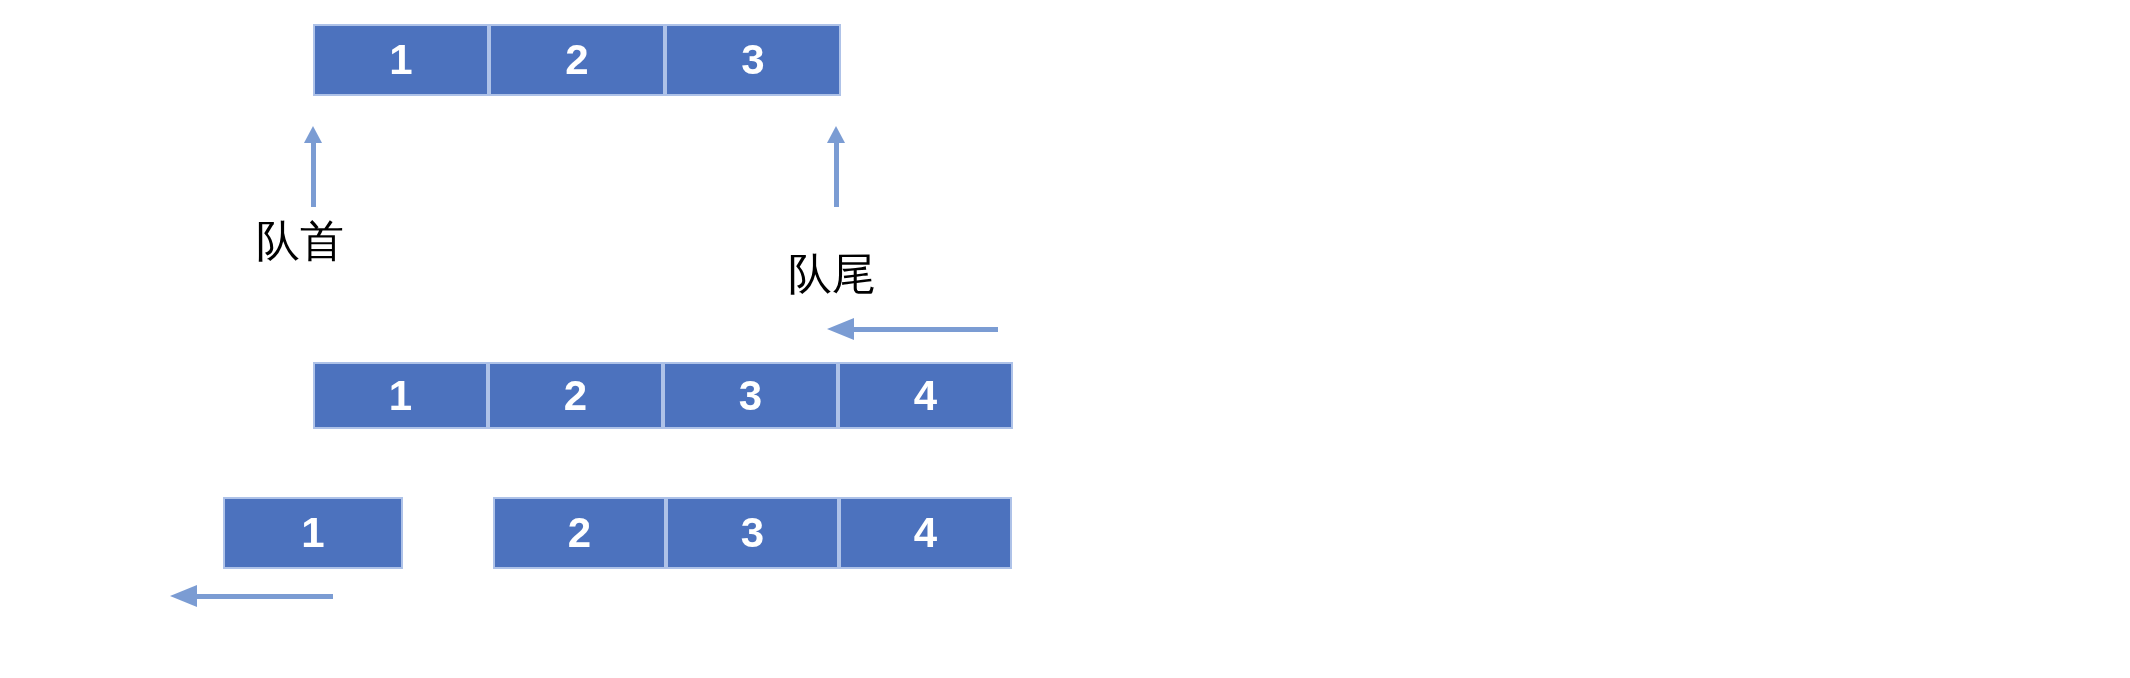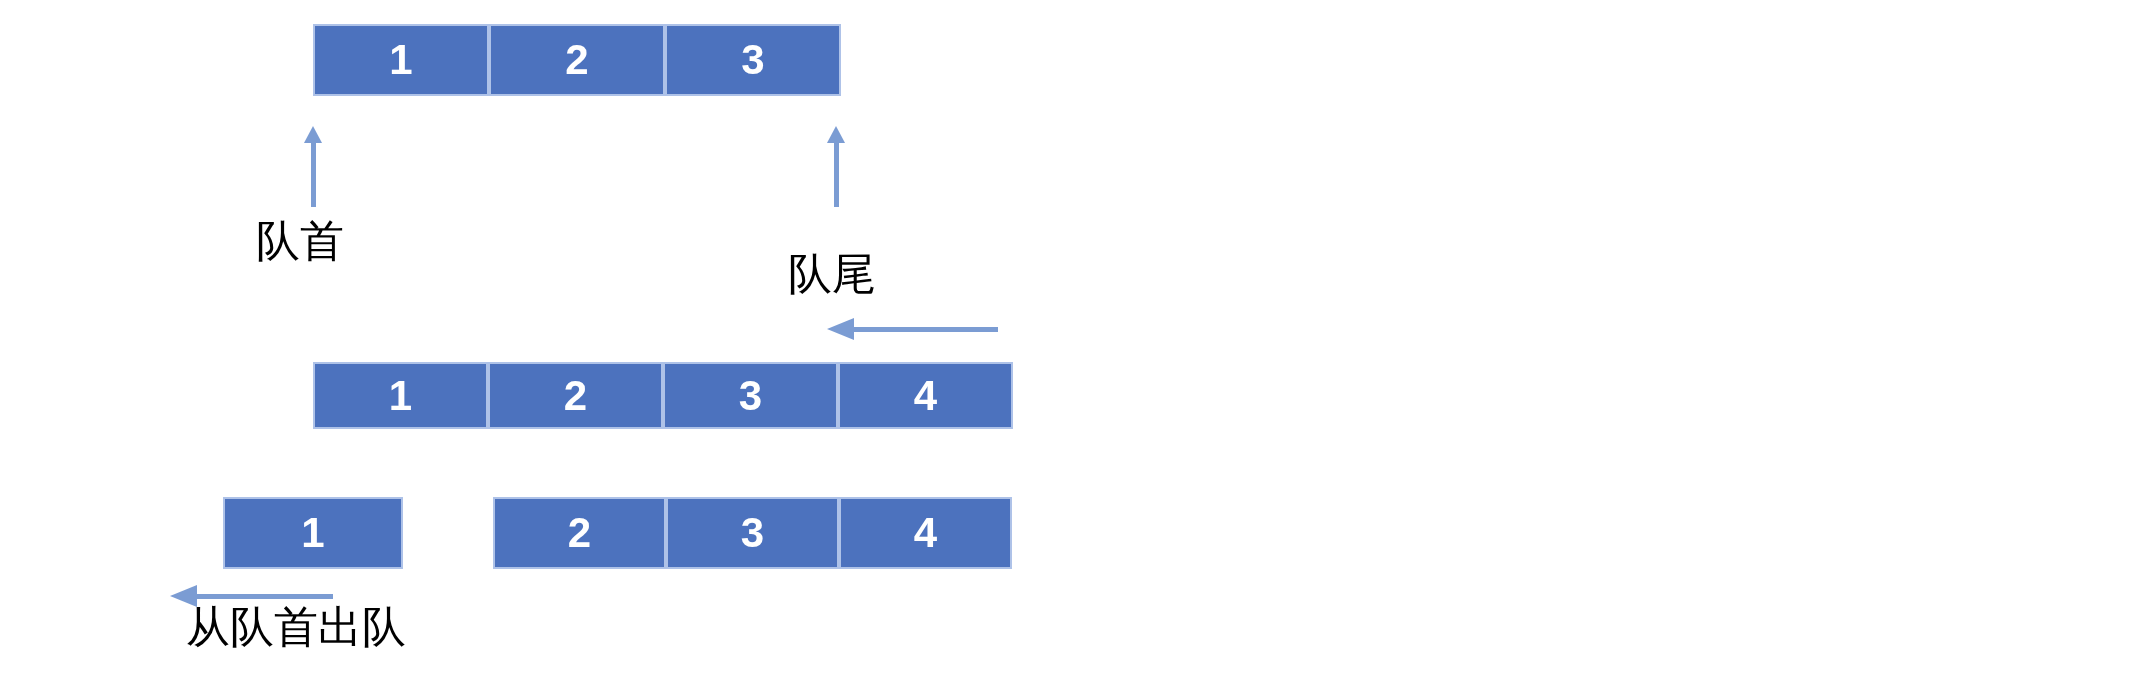--- a/index.html
+++ b/index.html
@@ -98,15 +98,14 @@
   <div class="row row-dequeued" style="left:493px;top:497px;">
     <div class="cell">2</div>
     <div class="cell">3</div>
     <div class="cell">4</div>
   </div>
 
   <div class="arrow-left" style="left:170px;top:584px;width:163px;">
     <div class="head"></div>
     <div class="stem"></div>
   </div>
-  <div class="label" style="left:186px;top:602px;">从队首出队</div>
 
 </div>
 
 </body></html>

